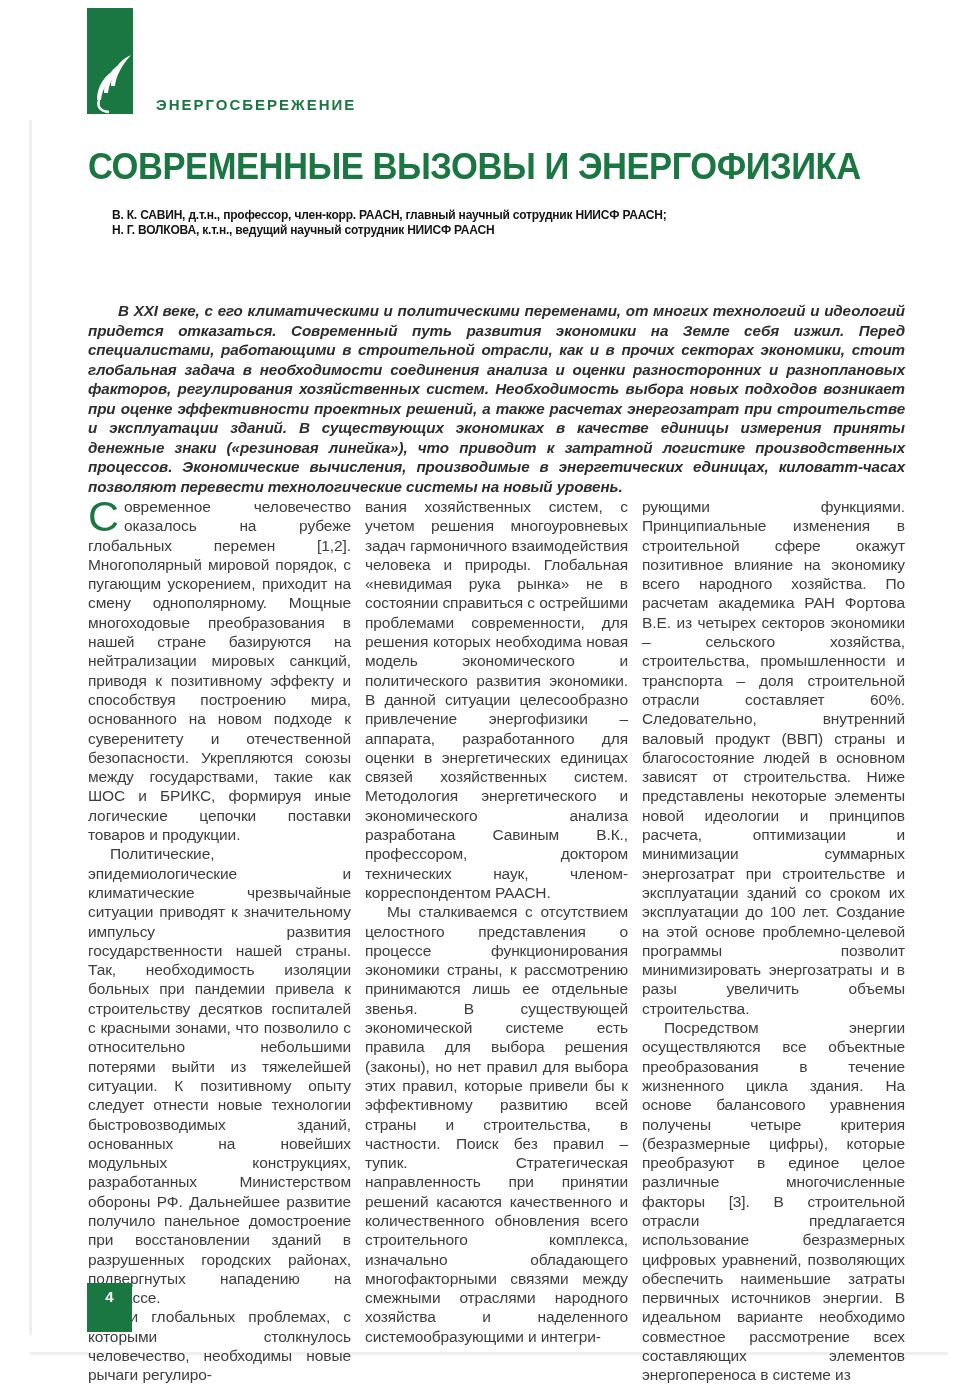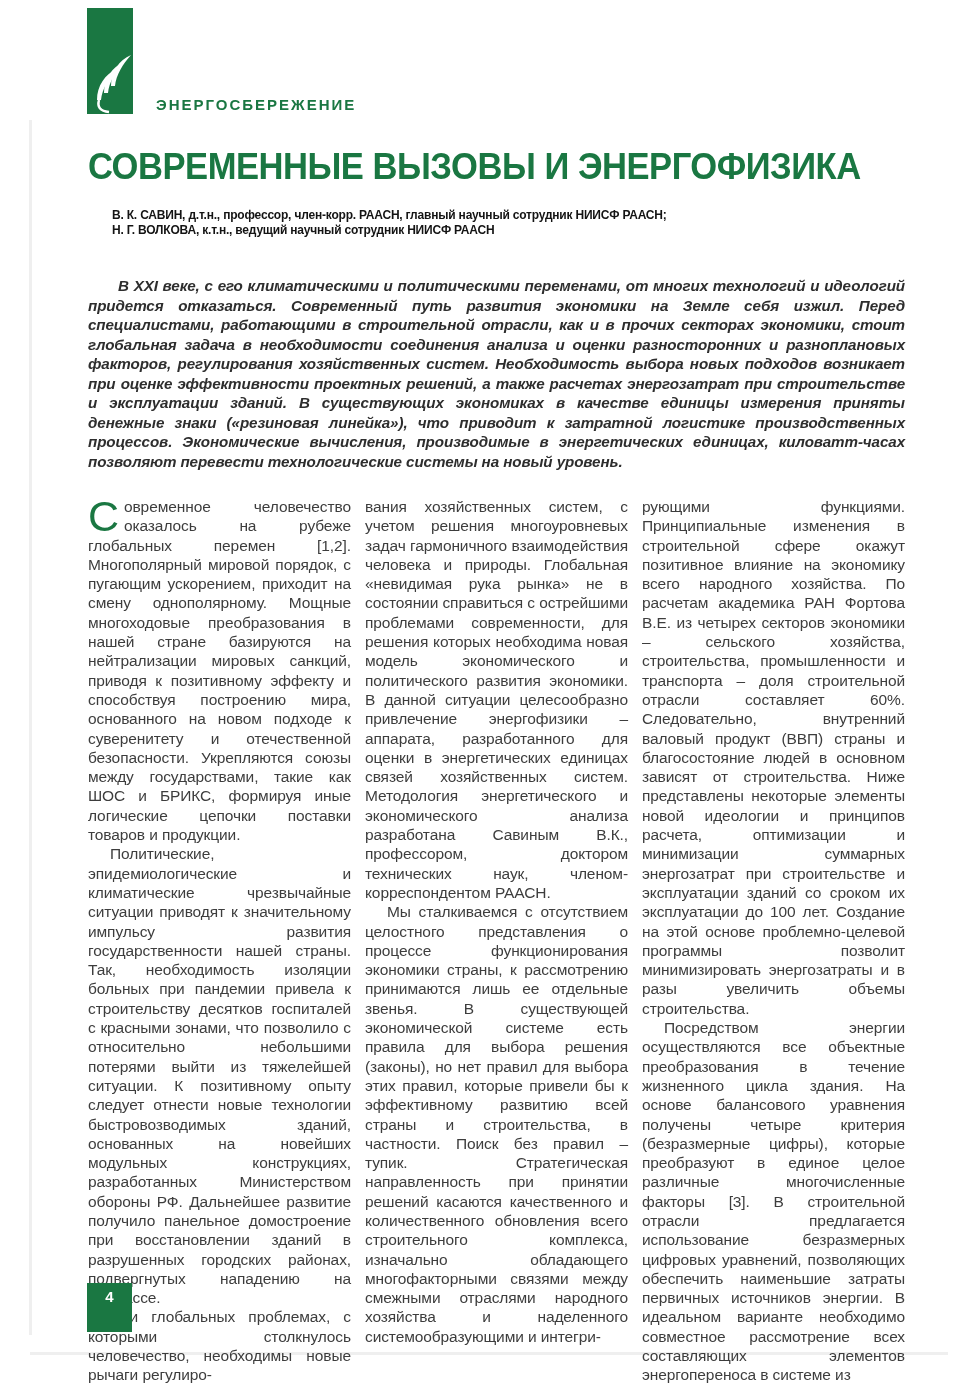--- a/index.html
+++ b/index.html
@@ -40,21 +40,21 @@
   
   .authors{
     position:absolute;left:88px;top:208px;width:700px;
     color:#141414;font-weight:bold;font-size:12px;line-height:15px;
     letter-spacing:-0.2px;
     margin-left:24px;
   }
 
   
   .abstract{
-    position:absolute;left:88px;top:276px;width:817px;margin:0;
+    position:absolute;left:88px;top:301px;width:817px;margin:0;
     font-weight:bold;font-style:italic;
     font-size:15.2px;line-height:19.5px;letter-spacing:-0.1px;
     color:#2e2e2e;text-align:justify;text-indent:30px;
   }
 
   
   .columns{
     position:absolute;left:88px;top:497px;width:817px;height:762px;
     display:flex;gap:14px;
   }

